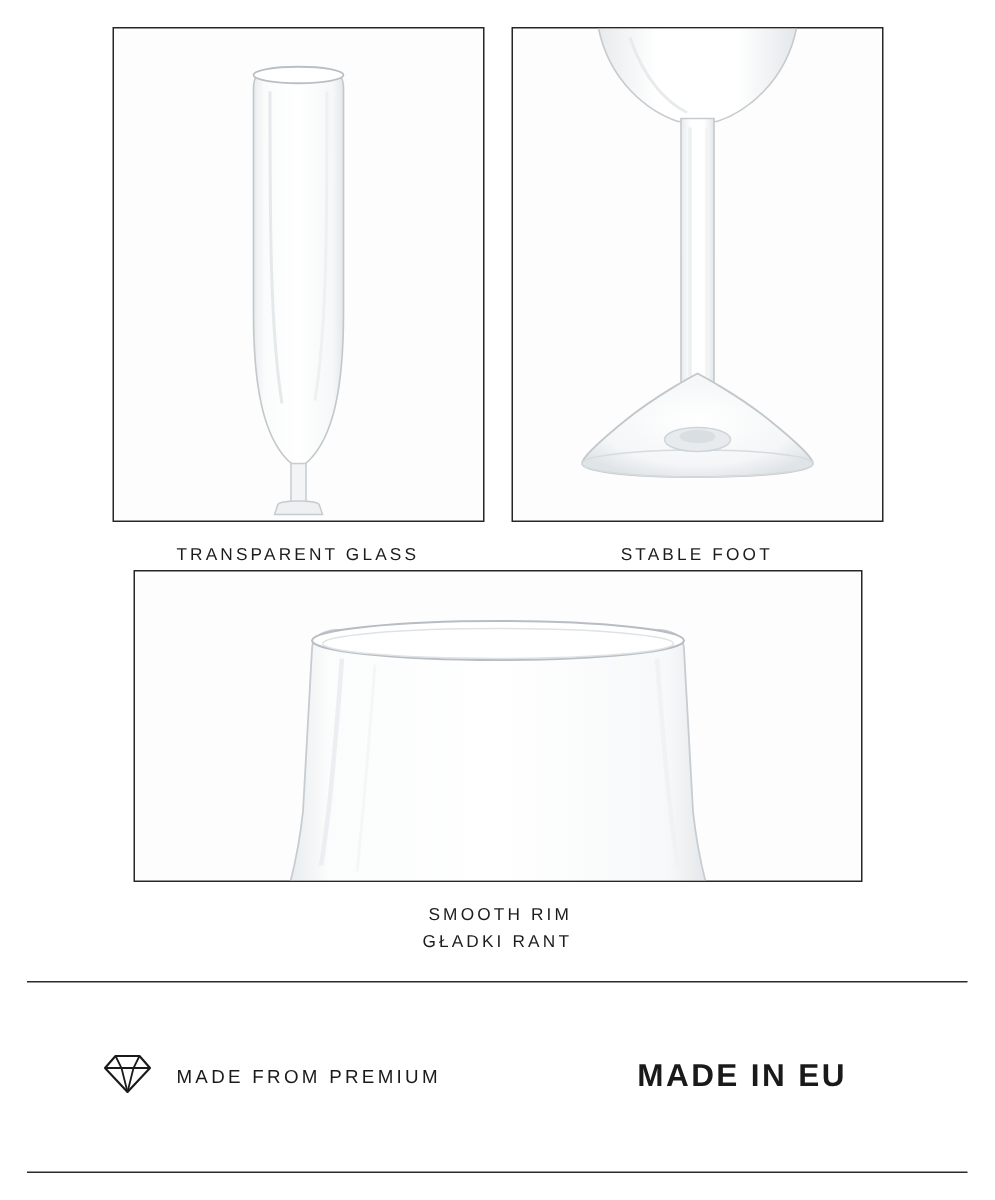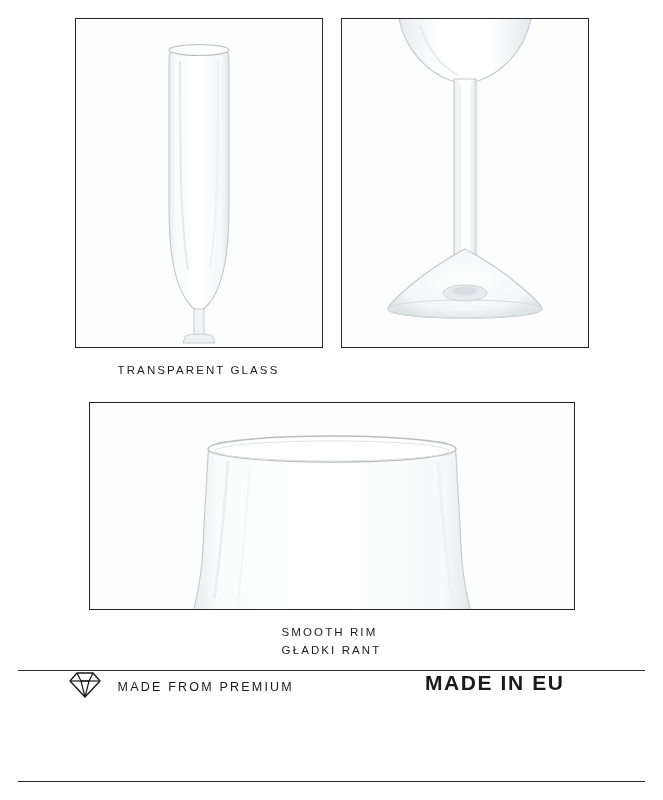--- a/index.html
+++ b/index.html
@@ -42,49 +42,48 @@
     border: 1px solid #262626;
     background: #fdfdfd;
     position: relative;
     overflow: hidden;
   }
 
   .frame-sm { width: 248px; height: 330px; }
 
   .caption {
     margin-top: 14px;
-    text-align: left;
+    text-align: right;
     font-size: 11.5px;
     letter-spacing: 2.1px;
     line-height: 1.55;
     color: #1c1c1c;
     text-transform: uppercase;
   }
   .caption div { white-space: nowrap; }
 
   
   .wide-wrap {
-    margin-top: 22px;
     display: flex;
     flex-direction: column;
     align-items: center;
   }
   .frame-wide { width: 486px; height: 208px; }
 
   
   .bottom-bar {
     position: absolute;
     left: 18px;
     right: 18px;
     bottom: 18px;
-    height: 112px;
+    height: 128px;
     border-top: 1px solid #2b2b2b;
     border-bottom: 1px solid #2b2b2b;
     display: flex;
-    align-items: flex-start;
+    align-items: center;
   }
   .bottom-left {
     flex: 1 1 52%;
     display: flex;
     align-items: center;
     justify-content: center;
     gap: 16px;
   }
   .divider-v {
     width: 1px;
@@ -178,20 +177,21 @@
 
           <path d="M123 230 C123 230 96 244 74 262 C58 275 46 286 46 290
                    C46 295 74 299 123 299 C172 299 200 295 200 290
                    C200 286 188 275 172 262 C150 244 123 230 123 230 Z" fill="url(#g3)" stroke="#c2c7cb" stroke-width="1.2"></path>
           <ellipse cx="123" cy="290" rx="77" ry="9" fill="none" stroke="#d6dbde" stroke-width="1"></ellipse>
           <ellipse cx="123" cy="274" rx="22" ry="8" fill="#e7ebee" stroke="#cfd4d8" stroke-width="1"></ellipse>
           <ellipse cx="123" cy="272" rx="12" ry="4.5" fill="#d9dee2"></ellipse>
         </svg>
       </div>
       <div class="caption">
+        <div>STABLE FOOT</div>
       </div>
     </div>
 
   </div>
 
   <div class="wide-wrap">
     <div class="feature">
       <div class="frame frame-wide">
         <svg class="glass" width="484" height="206" viewBox="0 0 484 206">
           <defs>

